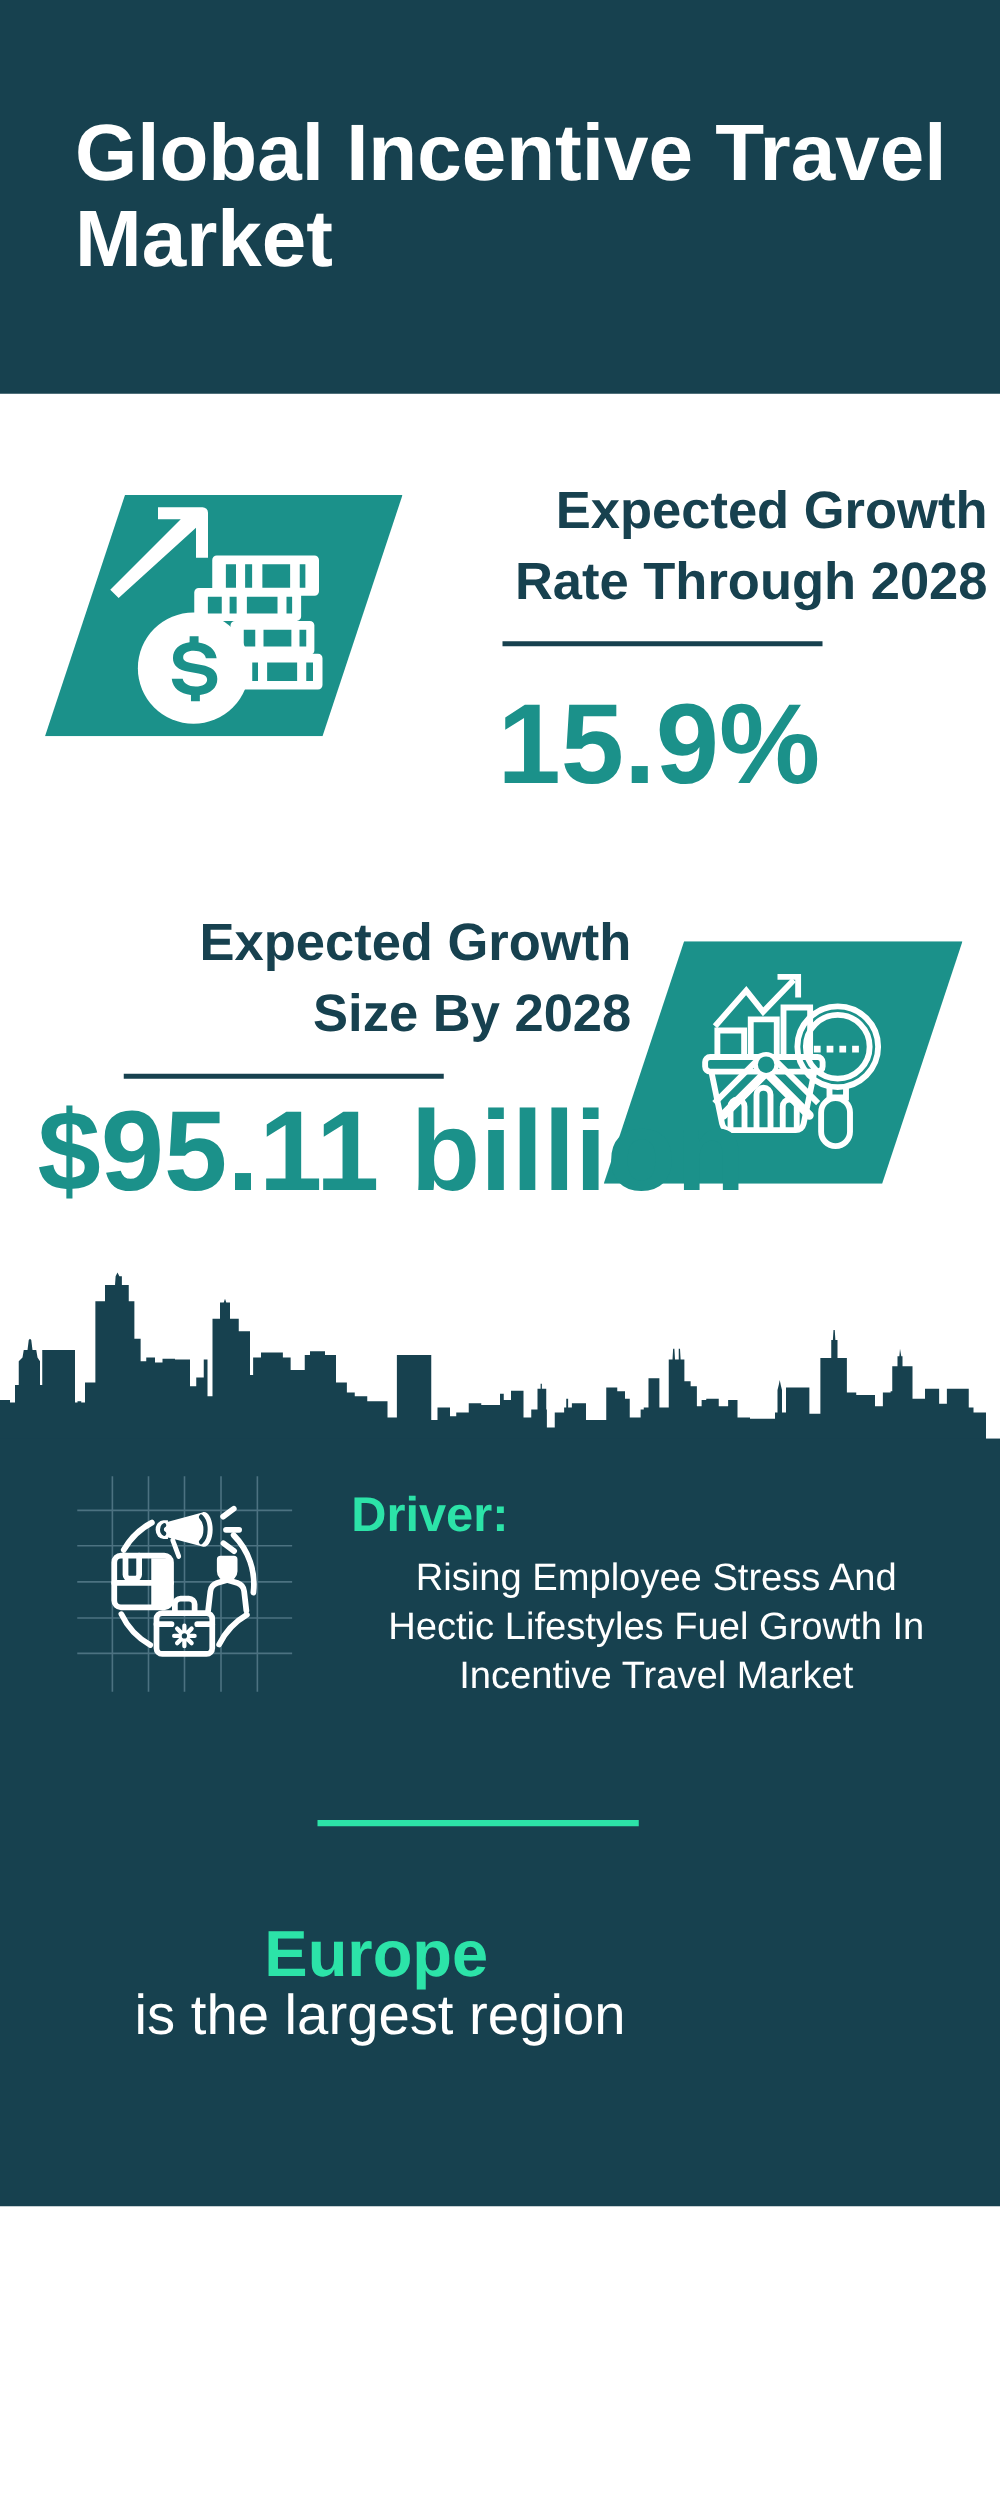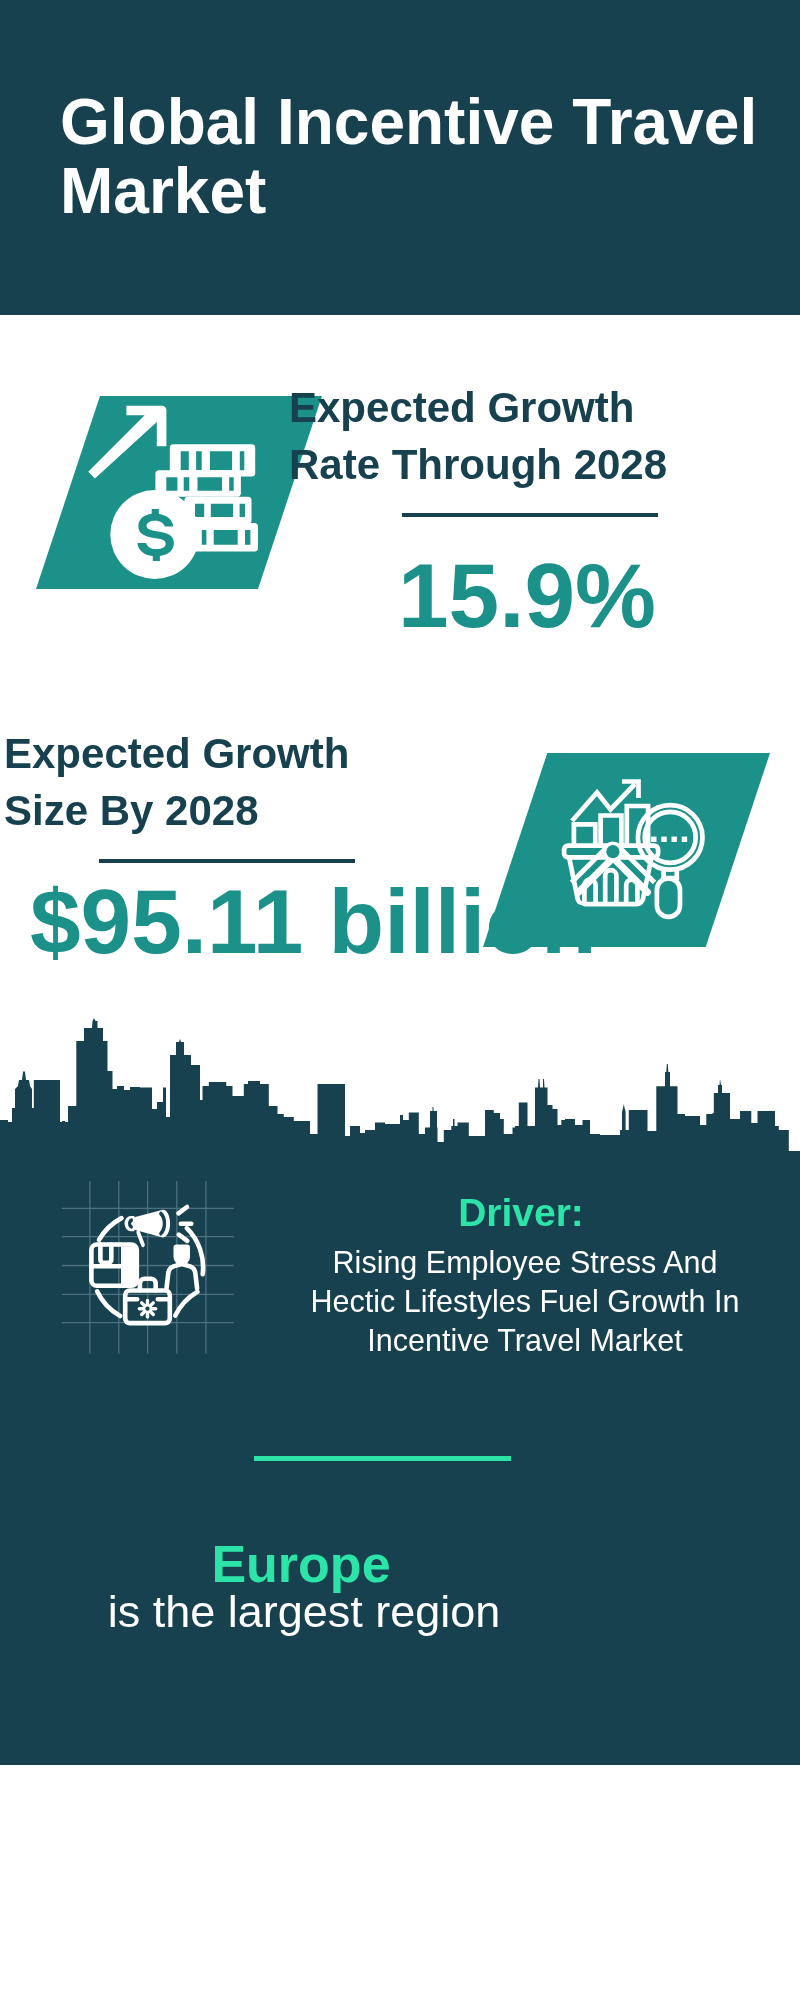--- a/index.html
+++ b/index.html
@@ -7,21 +7,21 @@
   body { font-family:"Liberation Sans", sans-serif; background:#ffffff; overflow:hidden; }
   .page { position:relative; width:800px; height:2000px; background:#fff; overflow:hidden; }
 
   
   .header { position:absolute; left:0; top:0; width:800px; height:315px; background:#17414f; }
   .header-title { position:absolute; left:60px; right:40px; top:88px; 
      color:#fff; font-size:64px; font-weight:bold; line-height:1.08; }
 
   
   .para { position:absolute; }
-  .stat-head { position:absolute; font-size:42px; font-weight:bold; color:#17414f; line-height:57px; text-align:left; }
+  .stat-head { position:absolute; font-size:42px; font-weight:bold; color:#17414f; line-height:57px; text-align:right; }
   .rule { position:absolute; height:4px; background:#17414f; }
   .big { position:absolute; font-size:91px; font-weight:bold; color:#1b918a; line-height:1; white-space:nowrap; }
 
   
   .darkwrap { position:absolute; left:0; top:1000px; width:800px; height:765px; }
 
   .driver-label { position:absolute; font-size:34px; font-weight:bold; color:#2ce3a8; }
   .driver-text { position:absolute; font-size:26px; font-weight:normal; color:#ffffff; line-height:36px; text-align:center; white-space:nowrap; }
   .greenrule { position:absolute; height:4px; background:#2ce3a8; }
   .region-name { position:absolute; font-size:34px; font-weight:bold; color:#2ce3a8; text-align:center; }
@@ -167,21 +167,21 @@
     </g>
     <g fill="#ffffff">
       <circle cx="72.5" cy="113.7" r="4.4"></circle>
       <g stroke="#ffffff" stroke-width="3.4" stroke-linecap="round">
         <path d="M72.5 105.5 V121.9 M66.7 107.9 L78.3 119.5 M64.3 113.7 H80.7 M66.7 119.5 L78.3 107.9"></path>
       </g>
       <circle cx="72.5" cy="113.7" r="2.1" fill="#17414f"></circle>
     </g>
   </svg>
 
-  <div class="driver-label" style="left:271px; top:1191px; width:500px; text-align:center; font-size:39px;">Driver:</div>
+  <div class="driver-label" style="left:281px; top:1191px; width:500px; text-align:left; font-size:39px;">Driver:</div>
   <div class="driver-text" style="left:275px; top:1243px; width:500px; font-size:30.5px; line-height:39.2px;">
     <div>Rising Employee Stress And</div>
     <div>Hectic Lifestyles Fuel Growth In</div>
     <div>Incentive Travel Market</div>
   </div>
 
   <div class="greenrule" style="left:254px; top:1456px; width:257px; height:5px;"></div>
 
   <div class="region-name" style="left:51px; top:1534px; width:500px; font-size:52px;">Europe</div>
   <div class="region-text" style="left:54px; top:1587px; width:500px; font-size:45px; line-height:49.7px;">

